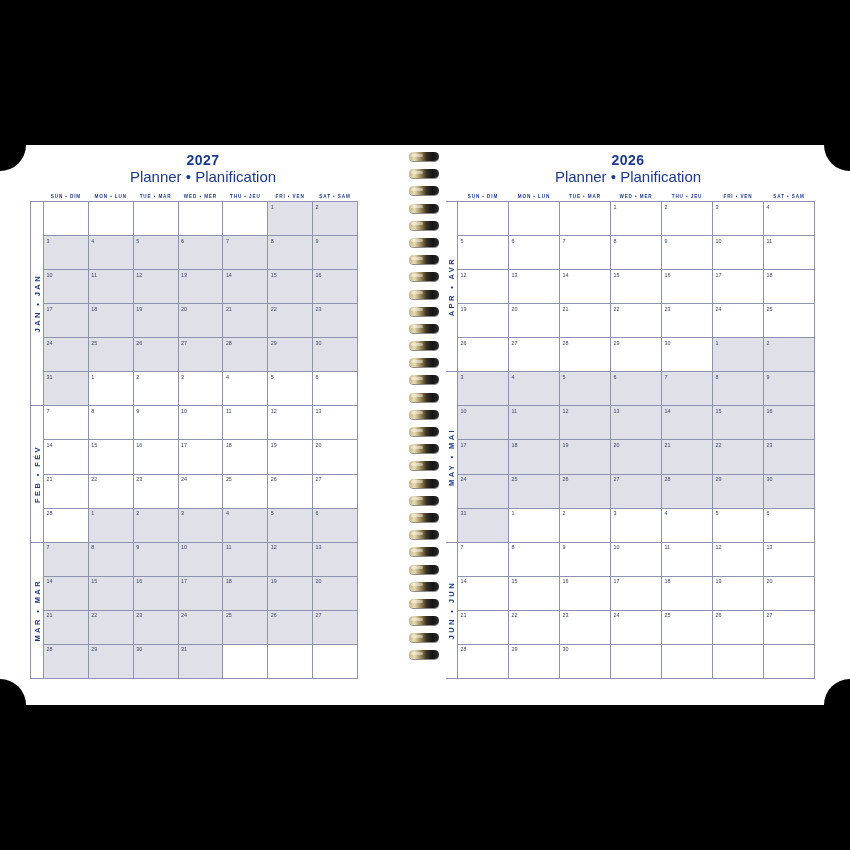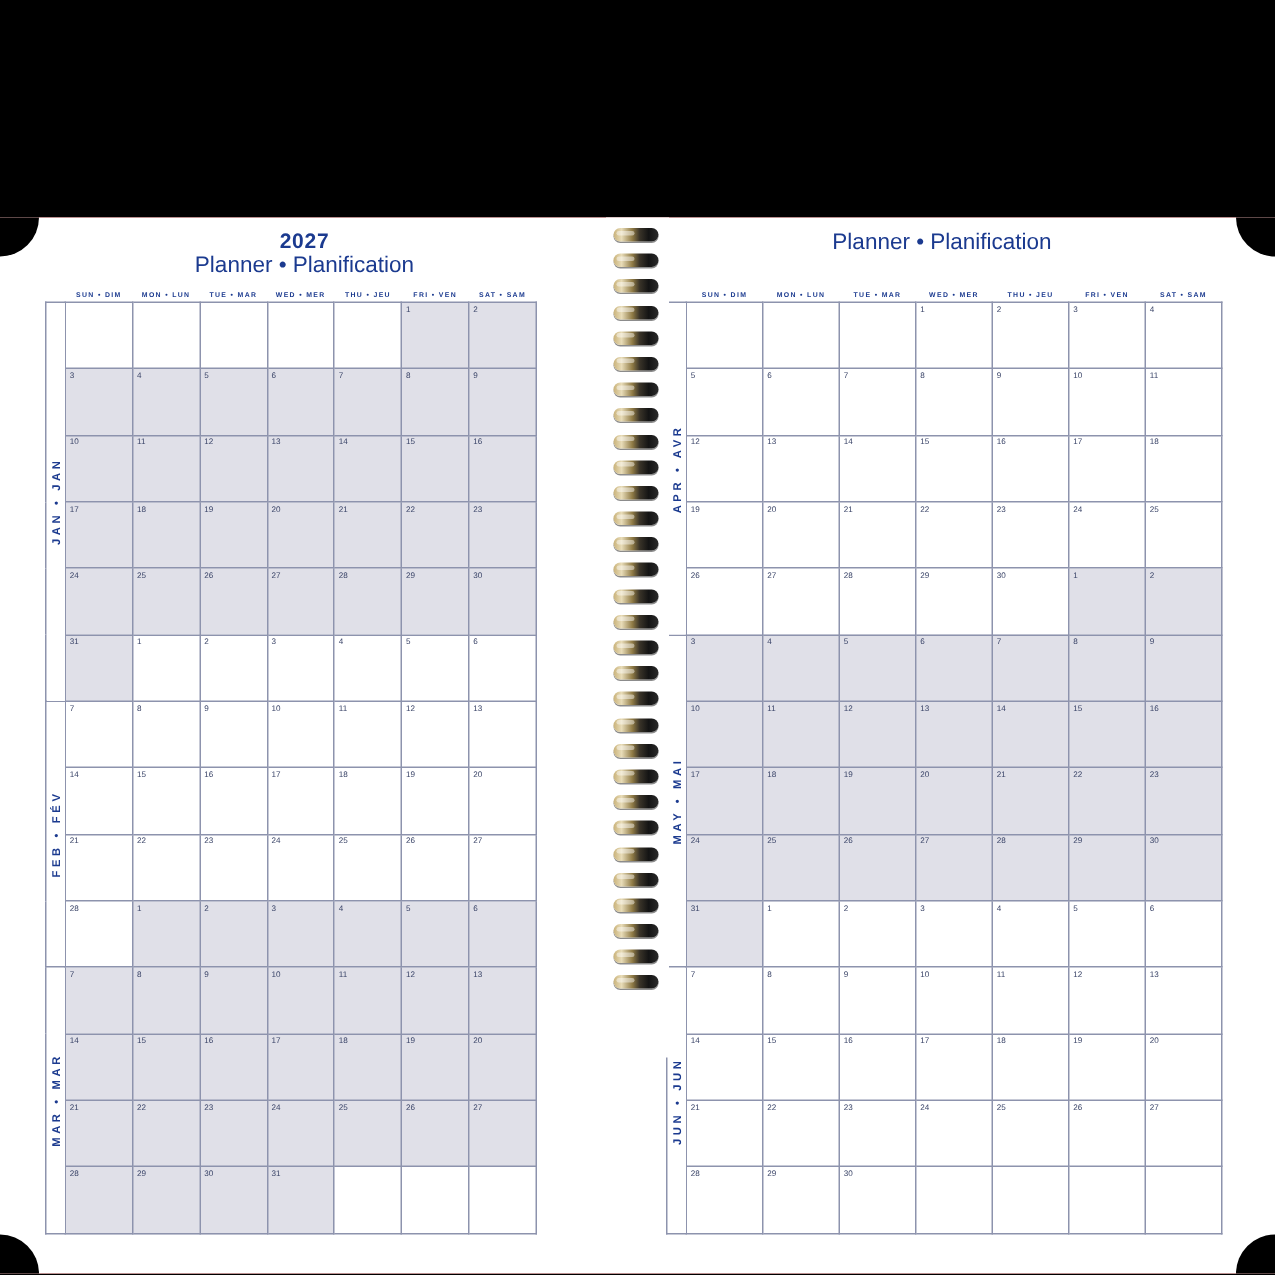--- a/index.html
+++ b/index.html
@@ -18,22 +18,22 @@
     width: 850px;
     height: 850px;
     background: #000000;
   }
   
   .spread {
     position: absolute;
     left: 0;
     top: 145px;
     width: 850px;
-    height: 704px;
-    background: #ef4444;
+    height: 560px;
+    background: #0f172a;
     display: flex;
   }
   .page {
     position: relative;
     height: 100%;
     background: #ffffff;
     box-sizing: border-box;
   }
   .page-left  { width: 406px; }
   .page-right { width: 444px; }
@@ -530,20 +530,21 @@
             </tbody>
           </table>
       </div>
     </div>
 
     <div class="page page-right">
       <div class="corner tr"></div>
       <div class="corner br"></div>
 
       <div class="hdr">
+        <div class="year">2026</div>
         <div class="title">Planner • Planification</div>
       </div>
 
       <div class="gridwrap">
         <table class="cal" id="right-cal">
             <thead>
               <tr>
                 <th style="width: 13px;"></th>
                 <th>SUN • DIM</th>
                 <th>MON • LUN</th>

